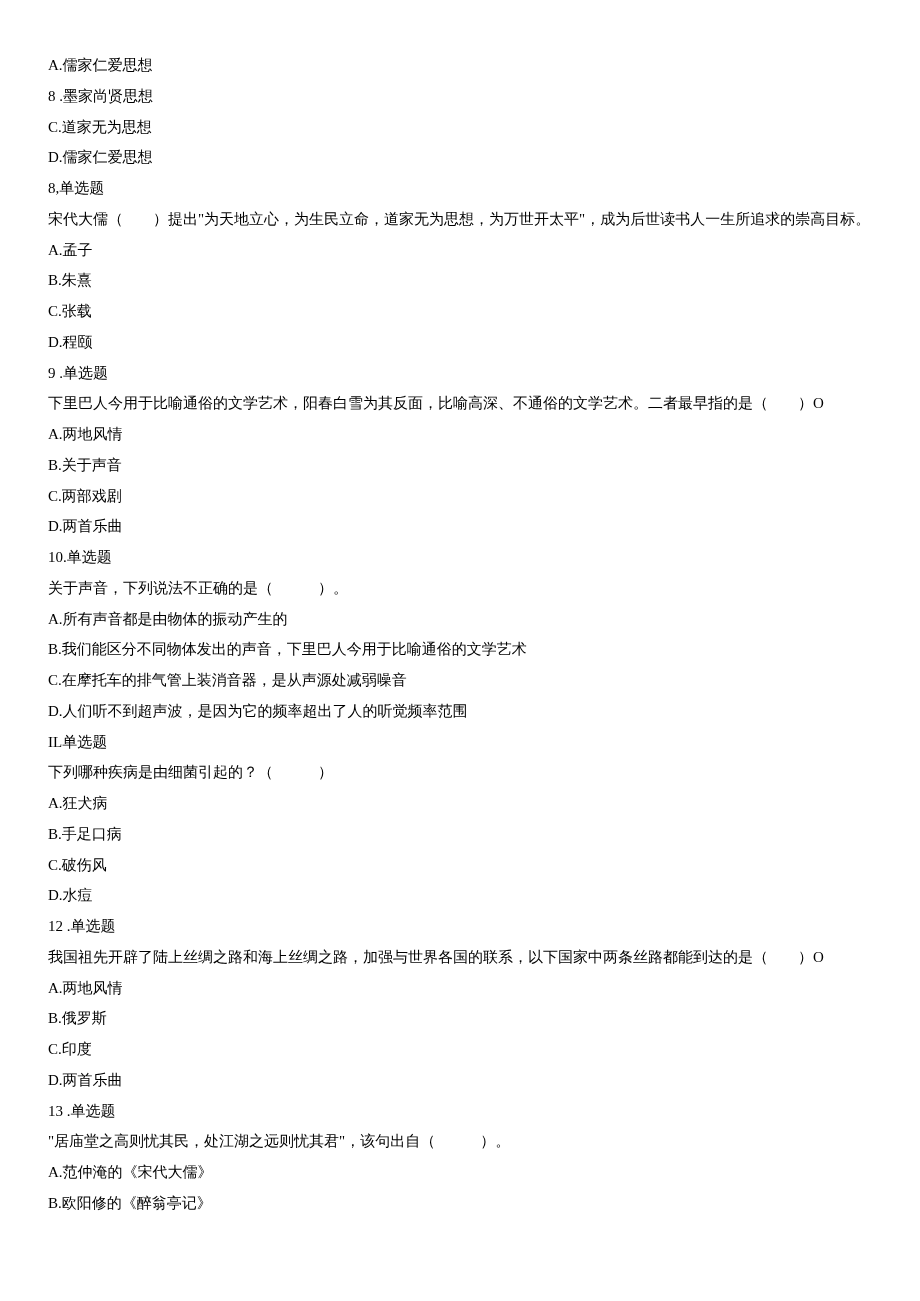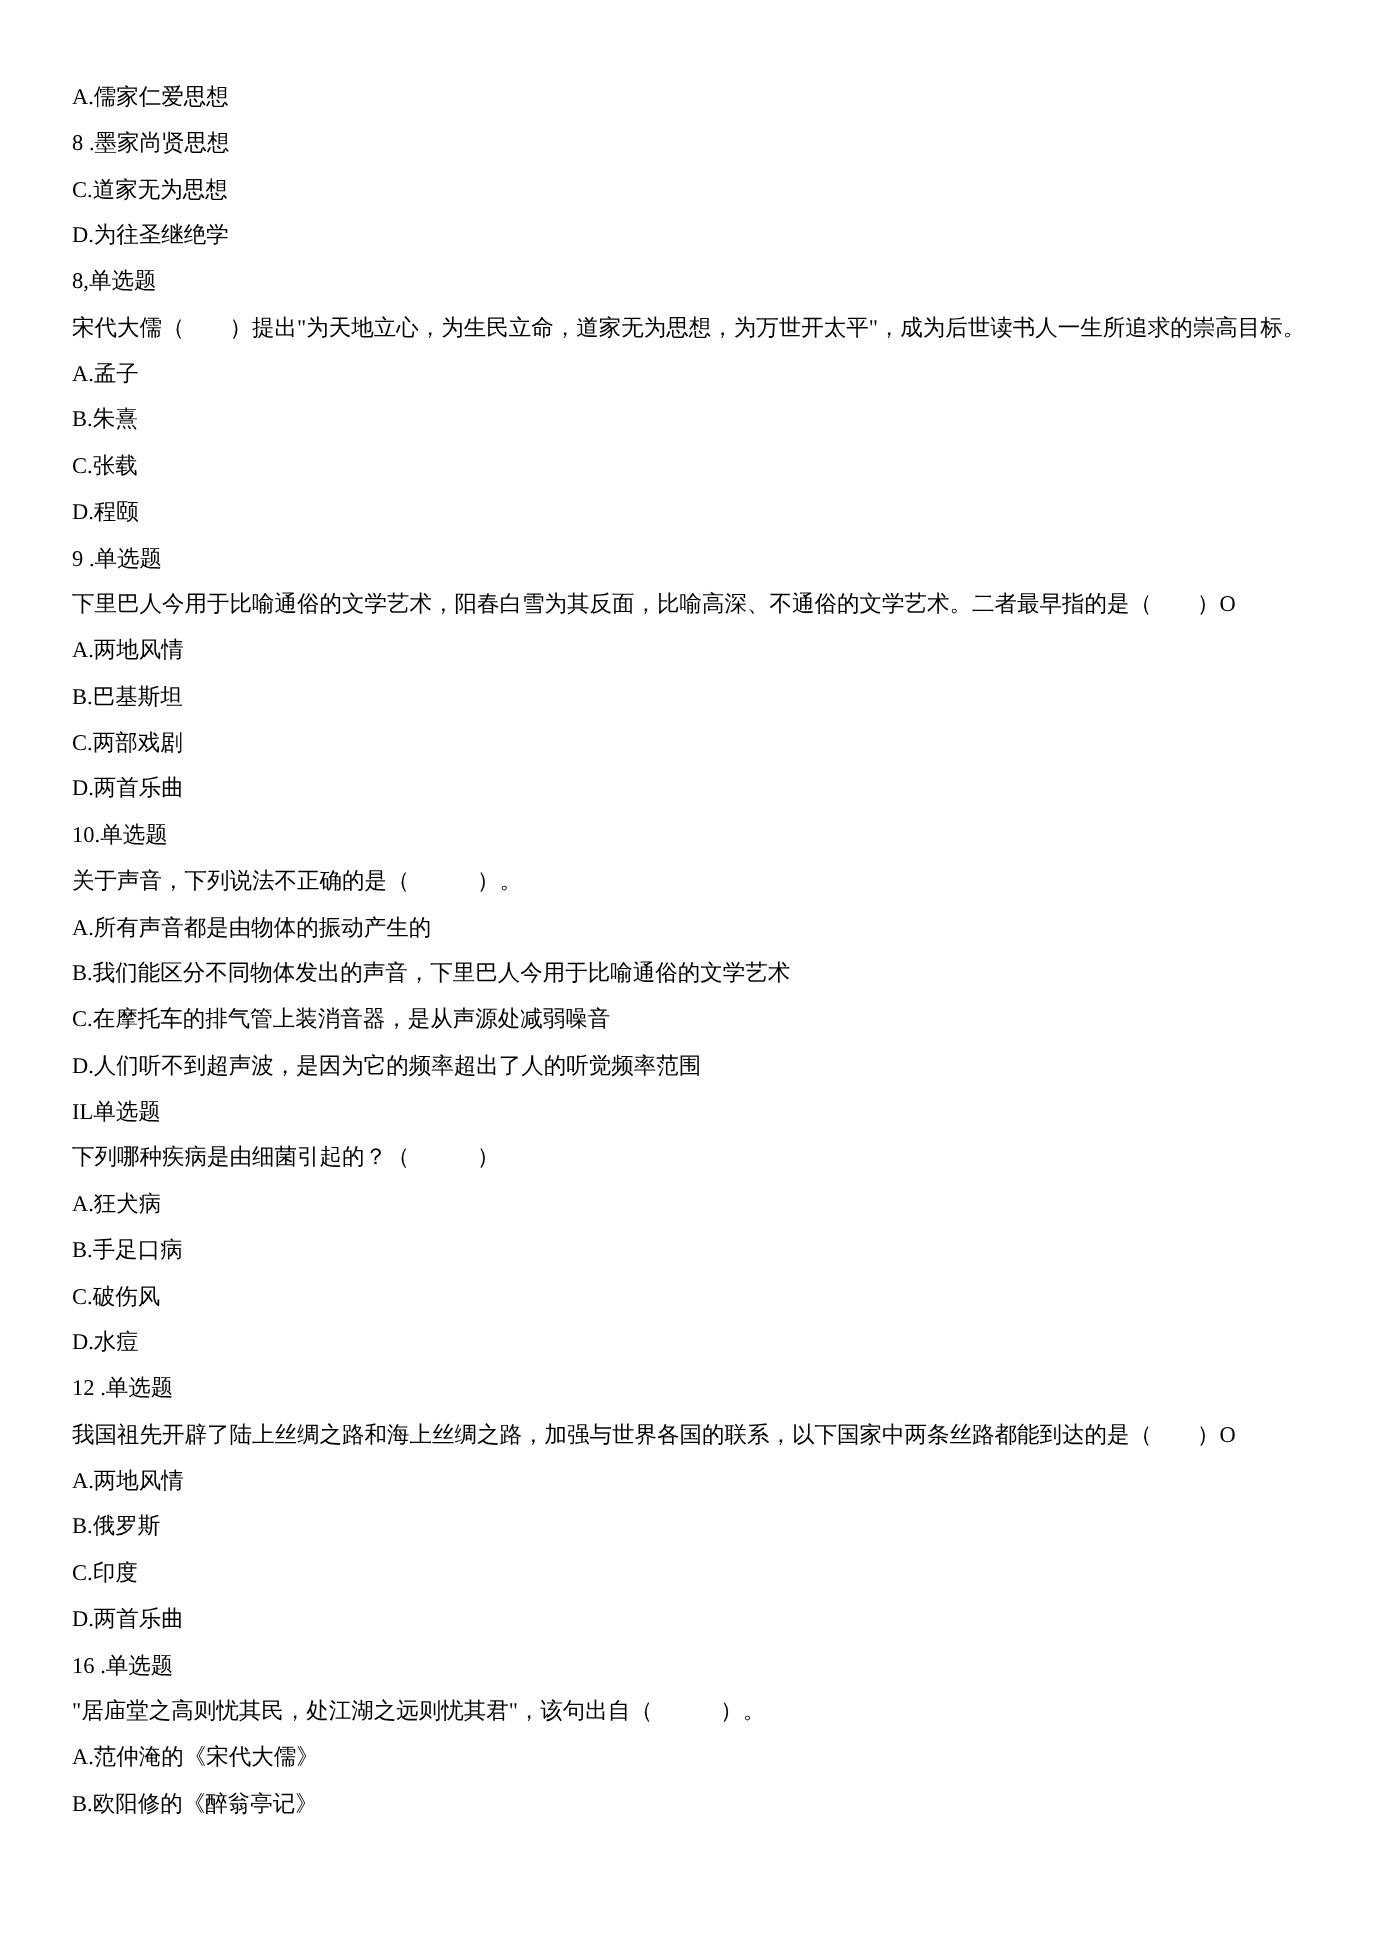--- a/index.html
+++ b/index.html
@@ -17,47 +17,47 @@
       margin: 0;
       padding: 0;
     }
   </style>
 </head>
 <body>
 
 <p>A.儒家仁爱思想</p>
 <p>8 .墨家尚贤思想</p>
 <p>C.道家无为思想</p>
-<p>D.为往圣继绝学</p>
+<p>D.儒家仁爱思想</p>
 <p>8,单选题</p>
 <p>宋代大儒（　　）提出"为天地立心，为生民立命，道家无为思想，为万世开太平"，成为后世读书人一生所追求的崇高目标。</p>
 <p>A.孟子</p>
 <p>B.朱熹</p>
 <p>C.张载</p>
 <p>D.程颐</p>
 <p>9 .单选题</p>
 <p>下里巴人今用于比喻通俗的文学艺术，阳春白雪为其反面，比喻高深、不通俗的文学艺术。二者最早指的是（　　）O</p>
 <p>A.两地风情</p>
-<p>B.巴基斯坦</p>
+<p>B.关于声音</p>
 <p>C.两部戏剧</p>
 <p>D.两首乐曲</p>
 <p>10.单选题</p>
 <p>关于声音，下列说法不正确的是（　　　）。</p>
 <p>A.所有声音都是由物体的振动产生的</p>
 <p>B.我们能区分不同物体发出的声音，下里巴人今用于比喻通俗的文学艺术</p>
 <p>C.在摩托车的排气管上装消音器，是从声源处减弱噪音</p>
 <p>D.人们听不到超声波，是因为它的频率超出了人的听觉频率范围</p>
 <p>IL单选题</p>
 <p>下列哪种疾病是由细菌引起的？（　　　）</p>
 <p>A.狂犬病</p>
 <p>B.手足口病</p>
 <p>C.破伤风</p>
 <p>D.水痘</p>
 <p>12 .单选题</p>
 <p>我国祖先开辟了陆上丝绸之路和海上丝绸之路，加强与世界各国的联系，以下国家中两条丝路都能到达的是（　　）O</p>
 <p>A.两地风情</p>
 <p>B.俄罗斯</p>
 <p>C.印度</p>
 <p>D.两首乐曲</p>
-<p>16 .单选题</p>
+<p>13 .单选题</p>
 <p>"居庙堂之高则忧其民，处江湖之远则忧其君"，该句出自（　　　）。</p>
 <p>A.范仲淹的《宋代大儒》</p>
 <p>B.欧阳修的《醉翁亭记》</p>
 
 </body></html>

